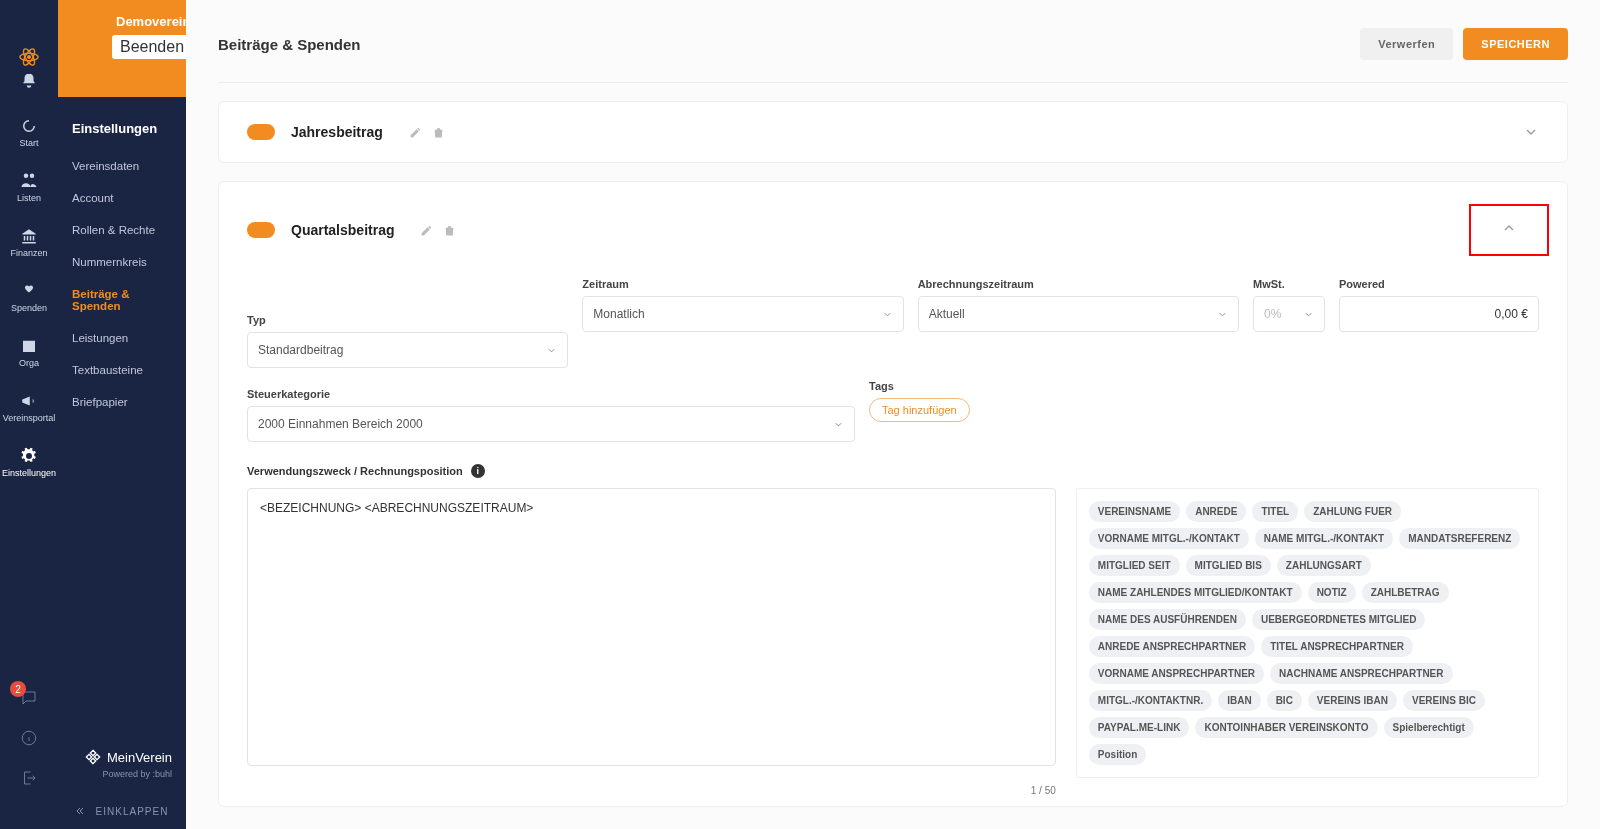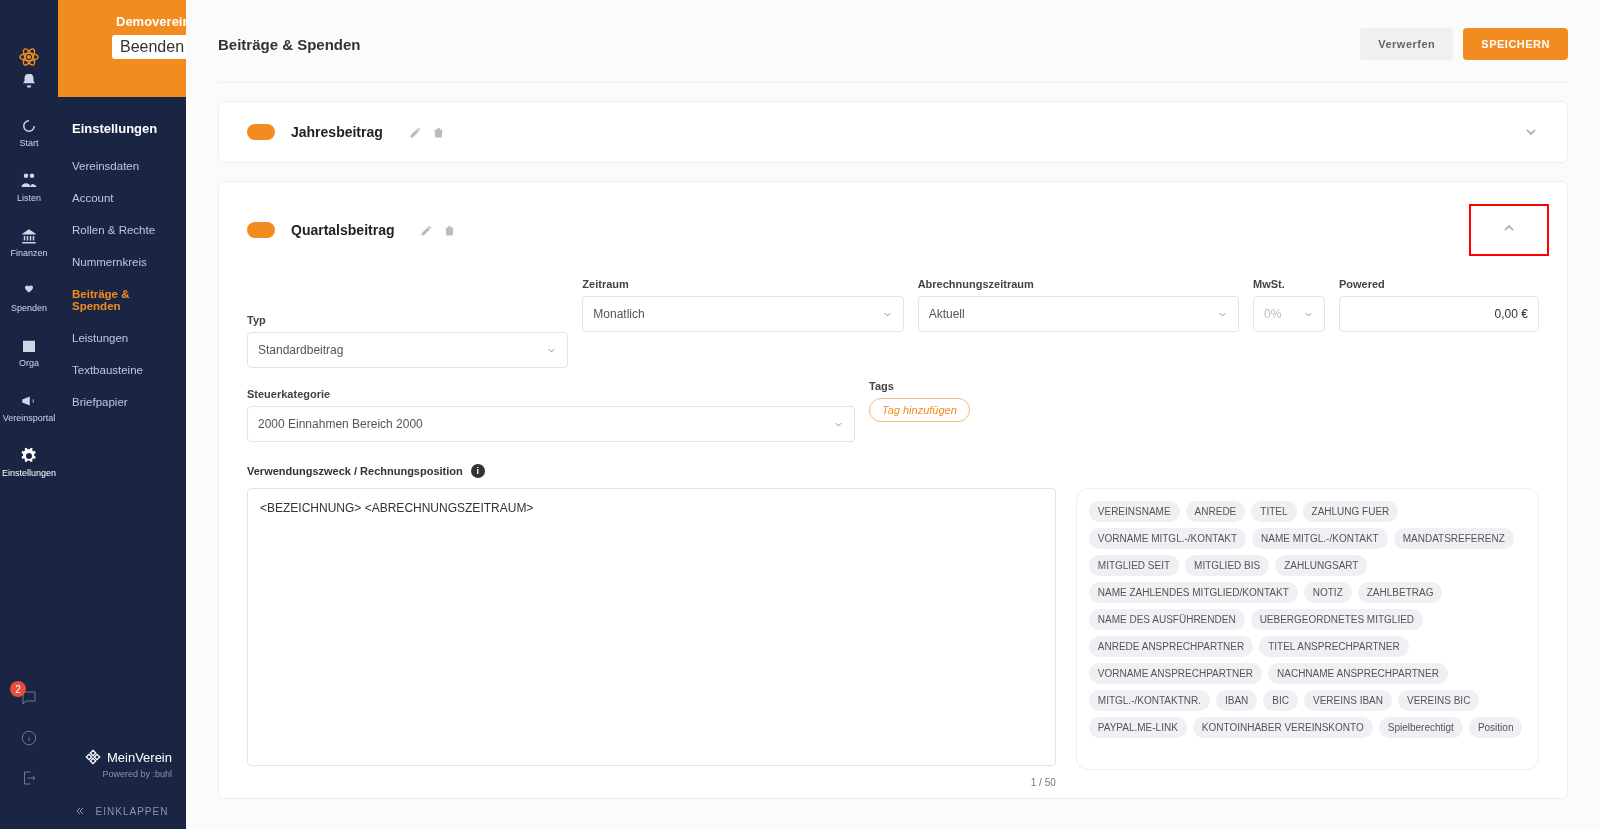--- a/index.html
+++ b/index.html
@@ -63,29 +63,29 @@
   .sel, .inp { border: 1px solid #e3e3e3; border-radius: 4px; height: 36px; padding: 0 10px; font-size: 12px; color: #555; background: #fff; display: flex; align-items: center; justify-content: space-between; cursor: pointer; }
   .sel svg { width: 11px; height: 11px; fill: none; stroke: #888; stroke-width: 2; }
   .f-typ { flex: 1.05; margin-top: 36px; }
   .f-zeit { flex: 1.05; }
   .f-abr { flex: 1.05; }
   .f-mwst { width: 72px; }
   .f-betrag { width: 200px; }
   .f-betrag .inp { justify-content: flex-end; color: #333; }
   .f-steuer { flex: 1; max-width: 608px; margin-top: 8px; }
   .f-tags { flex: 1; }
-  .tag-add { display: inline-flex; align-items: center; border: 1px solid #f5b97a; color: #f28c20; font-size: 11px; padding: 5px 12px; border-radius: 14px; cursor: pointer; font-style: italic; }
+  .tag-add { display: inline-flex; align-items: center; border: 1px solid #f5b97a; color: #f28c20; font-size: 11px; padding: 5px 12px; border-radius: 14px; cursor: pointer; }
 
   .vz-label { font-size: 11px; font-weight: 600; color: #333; display: flex; align-items: center; gap: 8px; margin: 22px 0 10px; }
   .info-ico { width: 14px; height: 14px; background: #333; color: #fff; border-radius: 50%; display: inline-flex; align-items: center; justify-content: center; font-size: 9px; font-weight: bold; }
   .vz-row { display: flex; gap: 20px; }
   .vz-text { flex: 1.85; position: relative; text-decoration: underline; }
   .vz-area { border: 1px solid #e3e3e3; border-radius: 4px; height: 278px; padding: 12px; font-size: 12px; color: #333; resize: none; width: 100%; font-family: inherit; }
   .vz-count { position: absolute; right: 0; bottom: -18px; font-size: 10px; color: #777; }
-  .vz-tokens { flex: 1; border: 1px solid #eee; border-radius: 12px; padding: 12px; display: flex; flex-wrap: wrap; gap: 6px; align-content: flex-start; }
+  .vz-tokens { flex: 1; border: 1px solid #eee; border-radius: 3px; padding: 12px; display: flex; flex-wrap: wrap; gap: 6px; align-content: flex-start; font-weight: bold; }
   .token { background: #eef0f3; color: #555; font-size: 10px; padding: 5px 9px; border-radius: 11px; cursor: pointer; white-space: nowrap; }
 
   .add-row { margin-top: 40px; margin-bottom: 4px; padding: 0 32px; color: #4d7c0f; font-size: 12px; font-weight: 600; display: flex; align-items: center; gap: 6px; cursor: pointer; }
   .add-row svg { width: 14px; height: 14px; fill: #f28c20; }
 
 </style>
 </head>
 <body>
 
 <div class="rail">

